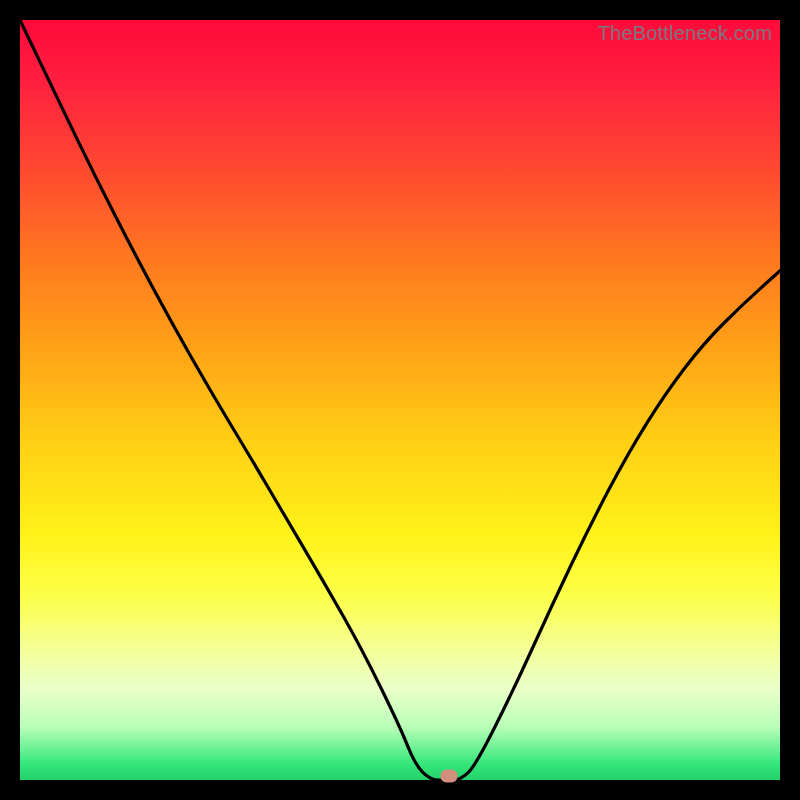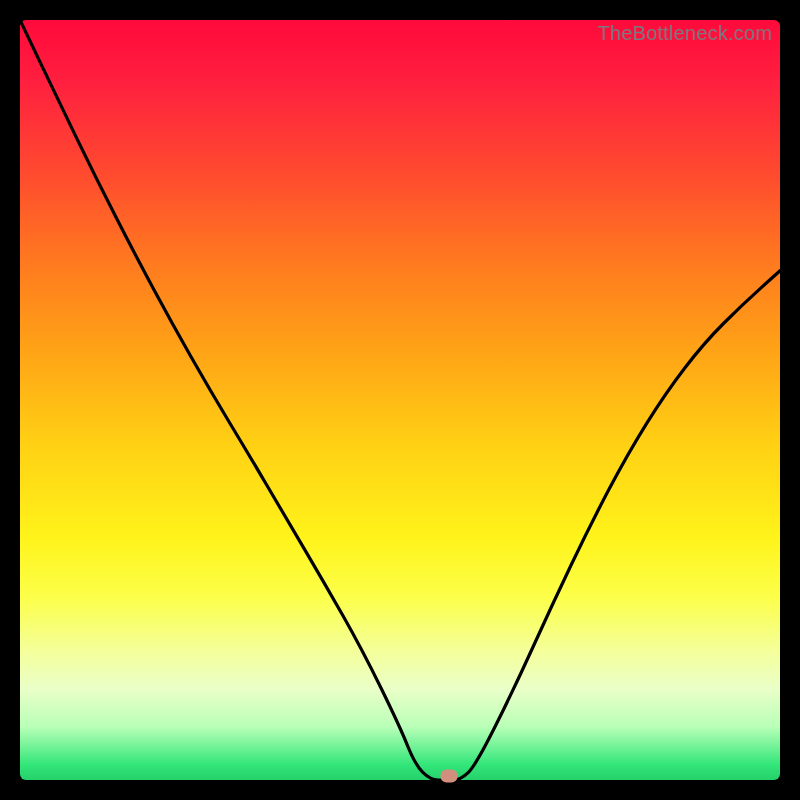--- a/index.html
+++ b/index.html
@@ -31,21 +31,20 @@
       #ffa516 44%,
       #ffd114 56%,
       #fff31a 68%,
       #fcff4a 76%,
       #f4ff9a 83%,
       #eaffc8 88%,
       #b9ffb8 93%,
       #32e67a 98%,
       #25d06a 100%
     );
-    border-radius: 6px;
   }
   .watermark {
     position: absolute;
     top: 2px;
     right: 8px;
     color: #777c82;
     font-size: 20px;
     font-weight: 500;
     letter-spacing: 0.2px;
     user-select: none;

